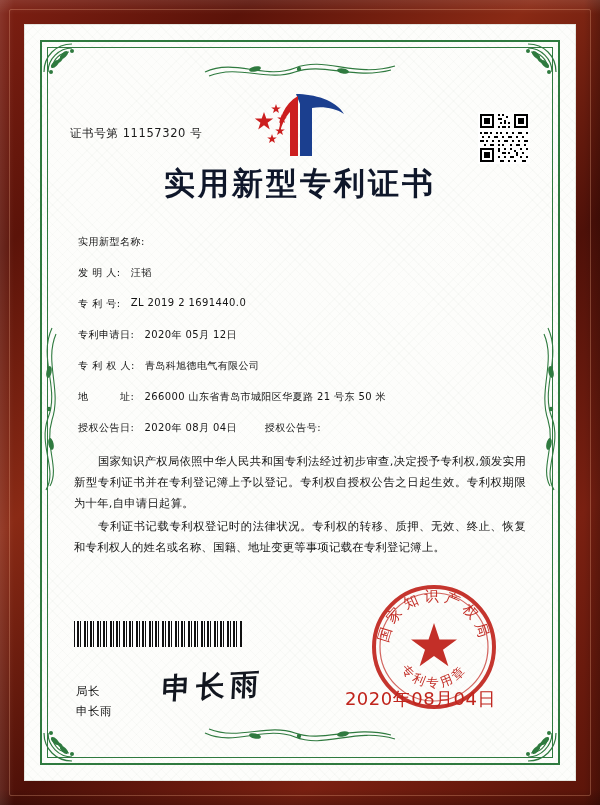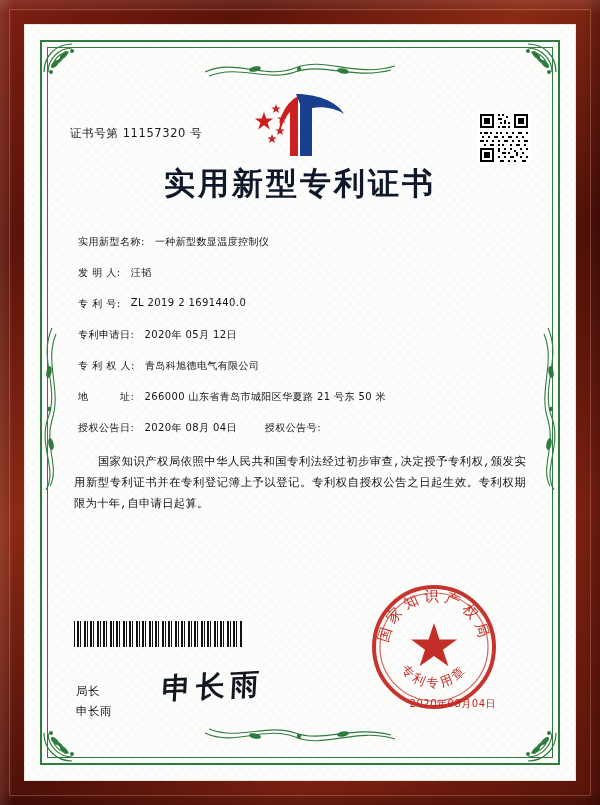--- a/index.html
+++ b/index.html
@@ -175,21 +175,20 @@
   }
   .field-value {
     flex: 1 1 auto;
     margin-left: 10px;
     letter-spacing: 0.4px;
   }
 
   .paragraphs {
     margin-top: 12px;
     padding: 0 4px;
-    font-family: Liberation Mono, monospace;
   }
   .para {
     font-size: 11.3px;
     line-height: 1.85;
     color: #141414;
     text-indent: 24px;
     text-align: justify;
     letter-spacing: 0.3px;
     margin: 0 0 2px 0;
   }
@@ -237,21 +236,21 @@
     position: absolute;
     right: 30px;
     bottom: 20px;
     width: 132px;
     height: 132px;
   }
   .seal-date {
     position: absolute;
     right: 34px;
     bottom: 22px;
-    font-size: 10px;
+    font-size: 18px;
     color: #c0241c;
     letter-spacing: 0.5px;
     font-family: "DejaVu Sans", "Liberation Sans", sans-serif;
   }
 </style>
 </head>
 <body>
 
 <div class="certificate">
   <div class="frame-gloss"></div>
@@ -478,21 +477,20 @@
         </svg>
       </div>
 
       <div class="cert-number">证书号第 11157320 号</div>
 
       <div class="title">实用新型专利证书</div>
 
       <div class="fields">
         <div class="field-row">
           <span class="field-label">实用新型名称:</span>
-          <span class="field-value">一种新型数显温度控制仪</span>
         </div>
         <div class="field-row">
           <span class="field-label">发 明 人:</span>
           <span class="field-value">汪韬</span>
         </div>
         <div class="field-row">
           <span class="field-label">专 利 号:</span>
           <span class="field-value">ZL 2019 2 1691440.0</span>
         </div>
         <div class="field-row">
@@ -509,20 +507,21 @@
         </div>
         <div class="field-row">
           <span class="field-label">授权公告日:</span>
           <span class="field-value" style="flex:0 0 auto;">2020年 08月 04日</span>
           <span class="field-label" style="margin-left:28px;">授权公告号:</span>
         </div>
       </div>
 
       <div class="paragraphs">
         <p class="para">国家知识产权局依照中华人民共和国专利法经过初步审查,决定授予专利权,颁发实用新型专利证书并在专利登记簿上予以登记。专利权自授权公告之日起生效。专利权期限为十年,自申请日起算。</p>
+        <p class="para">专利证书记载专利权登记时的法律状况。专利权的转移、质押、无效、终止、恢复和专利权人的姓名或名称、国籍、地址变更等事项记载在专利登记簿上。</p>
       </div>
 
       <div class="barcode"></div>
 
       <div class="sign-block">
         <div>局长</div>
         <div>申长雨</div>
       </div>
 
       <div class="handwriting">申长雨</div>

